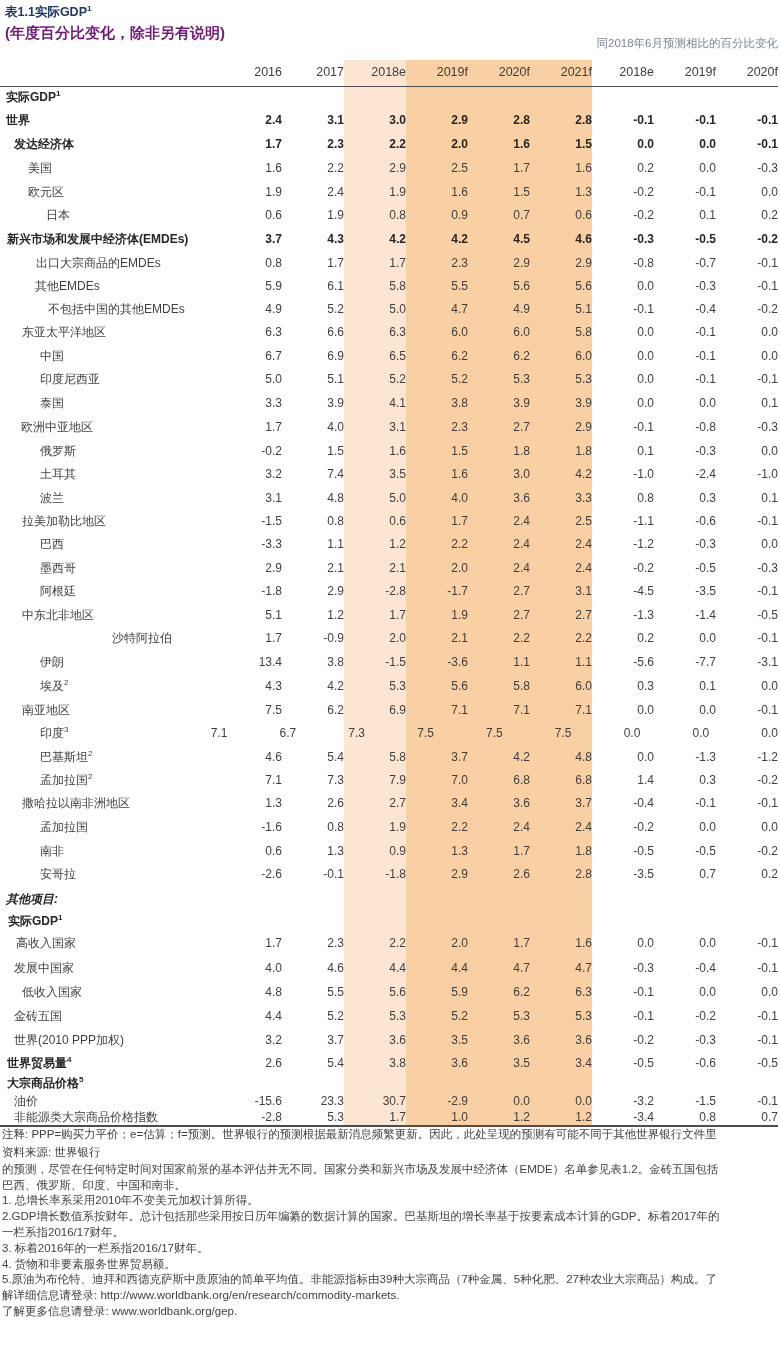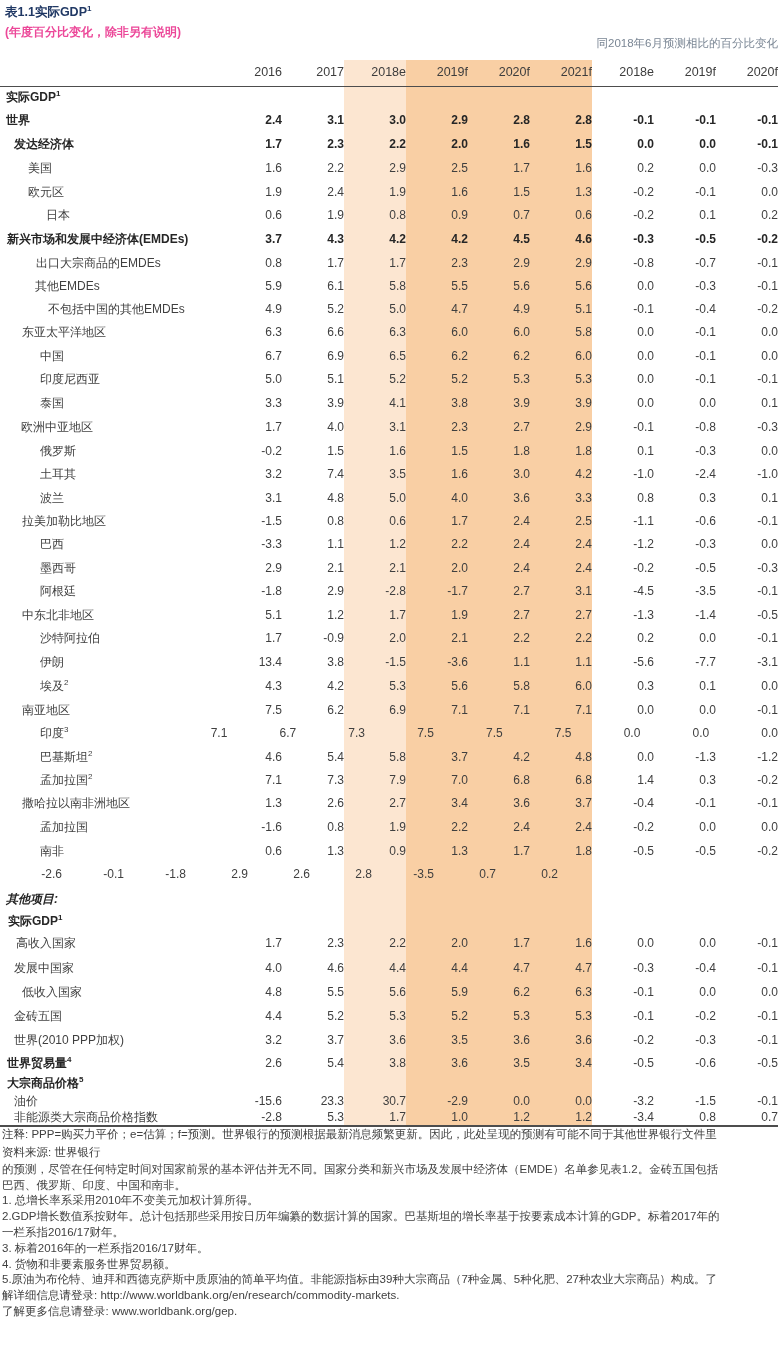--- a/index.html
+++ b/index.html
@@ -1,20 +1,20 @@
 <!DOCTYPE html>
 <html><head>
 <meta charset="utf-8">
 <style>
   html,body{margin:0;padding:0;background:#ffffff;}
   body{width:780px;height:1354px;font-family:"Liberation Sans","DejaVu Sans",sans-serif;}
   .page{position:relative;width:780px;height:1354px;background:#fff;overflow:hidden;}
 
   .title{position:absolute;left:5px;top:4px;font-size:12.5px;font-weight:bold;color:#203864;white-space:nowrap;}
-  .subtitle{position:absolute;left:5px;top:24px;font-size:12px;font-weight:bold;color:#ec4899;white-space:nowrap;}
+  .subtitle{position:absolute;left:5px;top:24px;font-size:15px;font-weight:bold;color:#701a75;white-space:nowrap;}
   .right-note{position:absolute;right:2px;top:36px;font-size:11.5px;color:#7a8694;white-space:nowrap;}
   sup{font-size:8px;vertical-align:super;line-height:0;}
 
   .band{position:absolute;top:60px;height:1065px;z-index:0;}
   .band.light{left:344px;width:62px;background:#fce6d1;}
   .band.dark{left:406px;width:186px;background:#f9cfa4;}
 
   .table{position:absolute;left:0;top:60px;width:778px;z-index:1;}
   .thead{display:flex;height:27px;line-height:25px;border-bottom:1.5px solid #4d4d4d;box-sizing:border-box;}
   .thead .lbl{width:220px;}
@@ -328,21 +328,21 @@
           <span class="num">1.2</span>
           <span class="num">1.7</span>
           <span class="num">1.9</span>
           <span class="num">2.7</span>
           <span class="num">2.7</span>
           <span class="num">-1.3</span>
           <span class="num">-1.4</span>
           <span class="num">-0.5</span>
         </div>
         <div class="row" style="height: 23px; line-height: 23px;">
-          <span class="lbl" style="padding-left: 40px;">沙特阿拉伯</span>
+          <span class="lbl" style="padding-left: 64px; text-align: center;">沙特阿拉伯</span>
           <span class="num">1.7</span>
           <span class="num">-0.9</span>
           <span class="num">2.0</span>
           <span class="num">2.1</span>
           <span class="num">2.2</span>
           <span class="num">2.2</span>
           <span class="num">0.2</span>
           <span class="num">0.0</span>
           <span class="num">-0.1</span>
         </div>
@@ -448,20 +448,21 @@
           <span class="num">1.3</span>
           <span class="num">0.9</span>
           <span class="num">1.3</span>
           <span class="num">1.7</span>
           <span class="num">1.8</span>
           <span class="num">-0.5</span>
           <span class="num">-0.5</span>
           <span class="num">-0.2</span>
         </div>
         <div class="row" style="height: 23px; line-height: 23px;">
+          <span class="lbl" style="padding-left: 40px;">安哥拉</span>
           <span class="num">-2.6</span>
           <span class="num">-0.1</span>
           <span class="num">-1.8</span>
           <span class="num">2.9</span>
           <span class="num">2.6</span>
           <span class="num">2.8</span>
           <span class="num">-3.5</span>
           <span class="num">0.7</span>
           <span class="num">0.2</span>
         </div>

